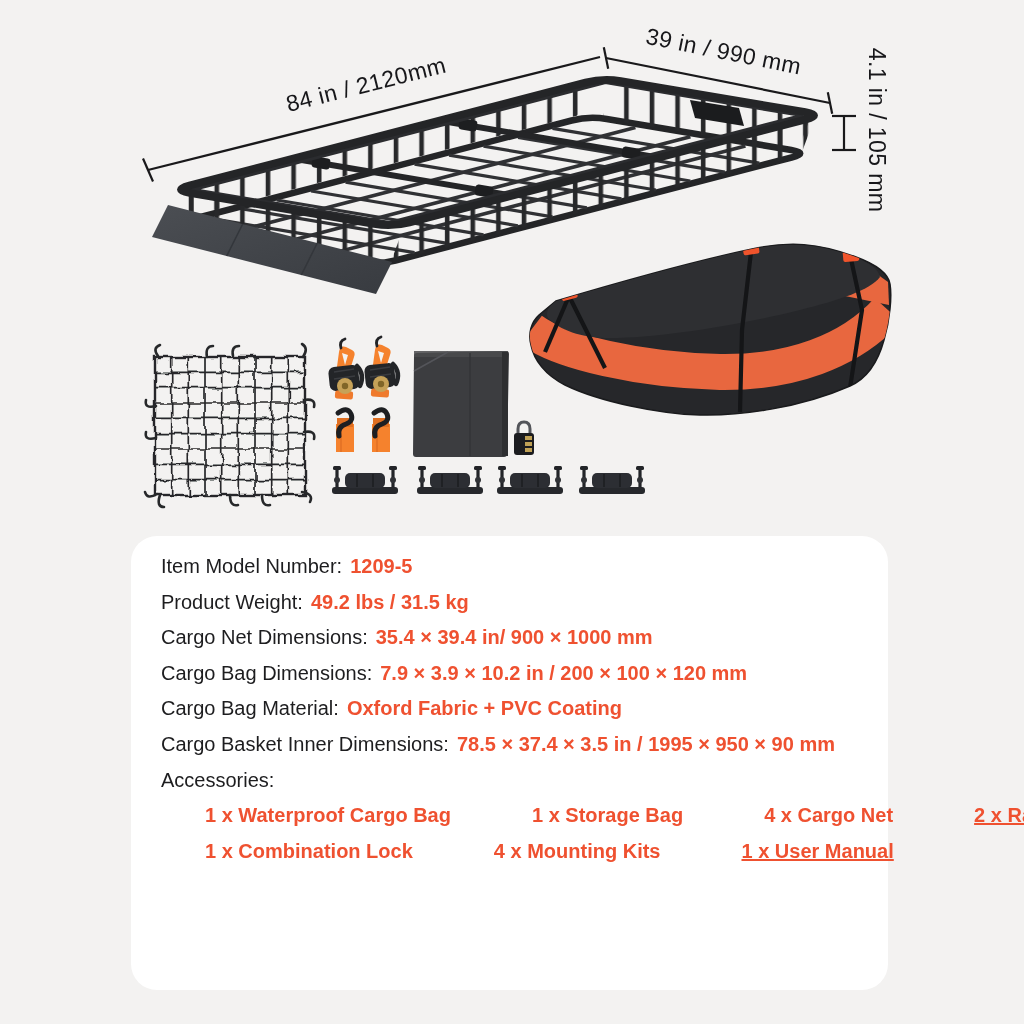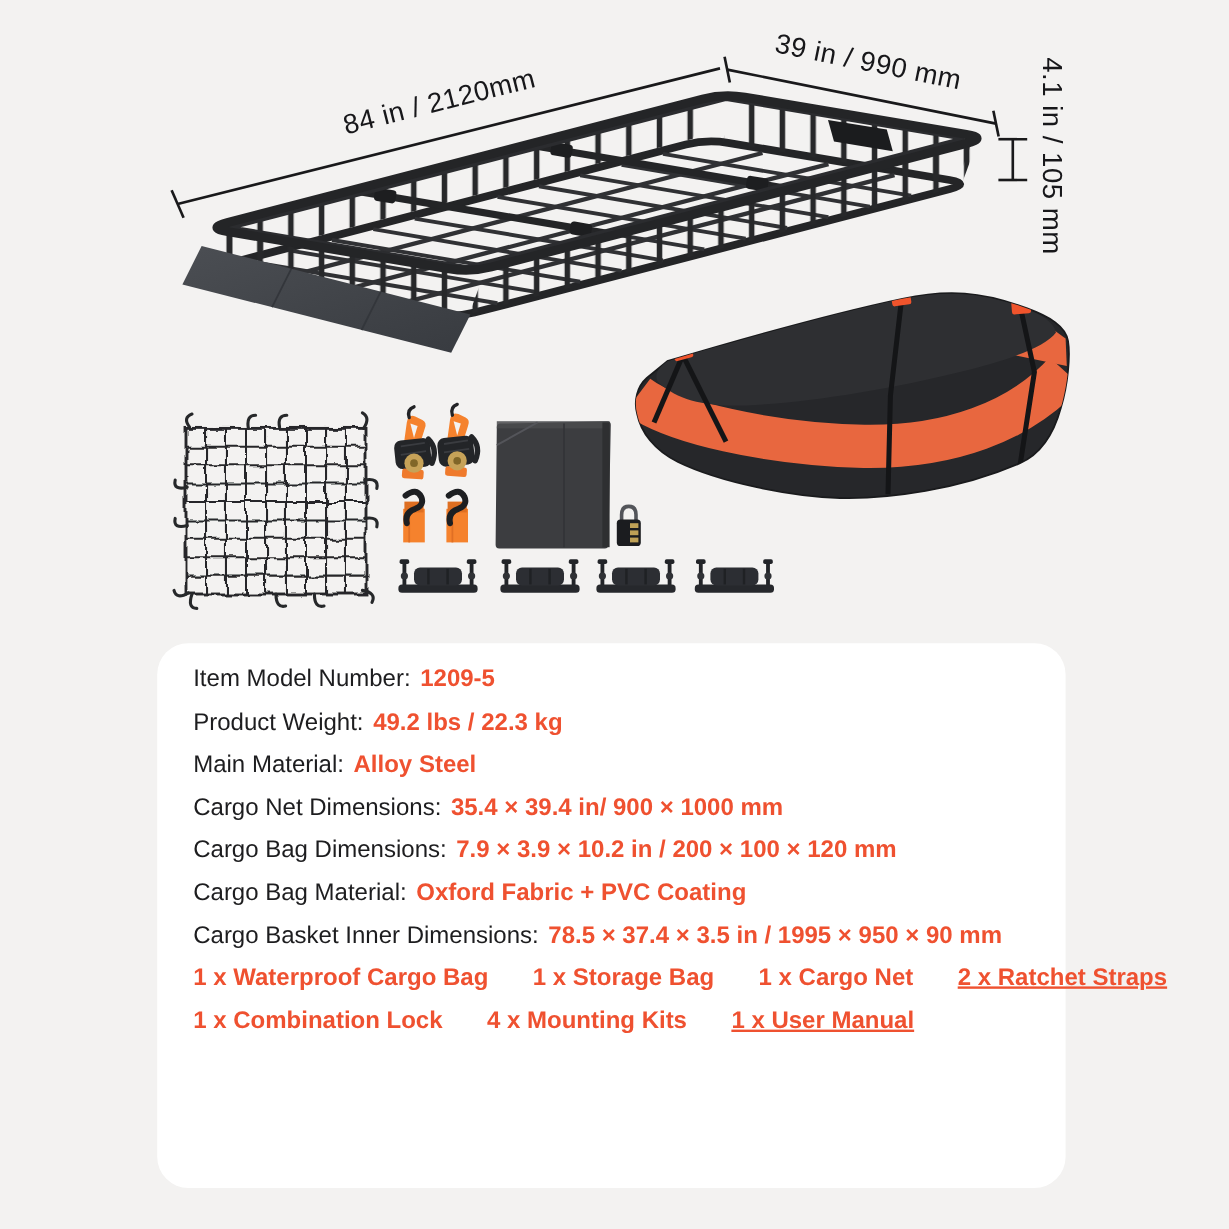--- a/index.html
+++ b/index.html
@@ -14,21 +14,21 @@
   .card{
     position:absolute;left:131px;top:536px;width:757px;height:454px;
     background:#ffffff;border-radius:26px;box-sizing:border-box;
     padding:13px 30px;
   }
   .spec-row{
     font-size:20px;line-height:35.6px;color:#1d1d1f;white-space:nowrap;
   }
   .spec-row .lbl{font-weight:400;margin-right:8px;}
   .spec-row .val{font-weight:700;color:#ef5130;}
-  .spec-row.acc .val{margin-right:37px;}
+  .spec-row.acc .val{margin-right:37px;margin-left:44px;}
   .spec-row.acc .val:last-child{margin-right:0;text-decoration:underline;}
   
   .dim{
     font-family:"Liberation Sans",sans-serif;
     font-size:23px;font-weight:500;fill:#17171a;letter-spacing:.4px;
   }
 </style>
 </head>
 <body>
 
@@ -280,27 +280,27 @@
         </g>
         <rect x="-8" y="-5.5" width="16" height="11" rx="2" fill="#f0542c" transform="translate(569,294) rotate(-15)"></rect>
         <rect x="-8" y="-5.5" width="16" height="11" rx="2" fill="#f0542c" transform="translate(751,249) rotate(-8)"></rect>
         <rect x="-8" y="-5.5" width="16" height="11" rx="2" fill="#f0542c" transform="translate(851,256) rotate(-5)"></rect>
       </g>
     </g>
   </svg>
 
   <div class="card">
     <div class="spec-row"><span class="lbl">Item Model Number:</span><span class="val">1209-5</span></div>
-    <div class="spec-row"><span class="lbl">Product Weight:</span><span class="val">49.2 lbs / 22.3 kg</span></div>
-    <div class="spec-row"><span class="lbl">Main Material:</span><span class="val">Alloy Steel</span></div>
+    <div class="spec-row"><span class="lbl">Product Weight:</span><span class="val">49.2 lbs / 31.5 kg</span></div>
     <div class="spec-row"><span class="lbl">Cargo Net Dimensions:</span><span class="val">35.4 × 39.4 in/ 900 × 1000 mm</span></div>
     <div class="spec-row"><span class="lbl">Cargo Bag Dimensions:</span><span class="val">7.9 × 3.9 × 10.2 in / 200 × 100 × 120 mm</span></div>
     <div class="spec-row"><span class="lbl">Cargo Bag Material:</span><span class="val">Oxford Fabric + PVC Coating</span></div>
     <div class="spec-row"><span class="lbl">Cargo Basket Inner Dimensions:</span><span class="val">78.5 × 37.4 × 3.5 in / 1995 × 950 × 90 mm</span></div>
+    <div class="spec-row"><span class="lbl">Accessories:</span></div>
     <div class="spec-row acc">
-      <span class="val">1 x Waterproof Cargo Bag</span><span class="val">1 x Storage Bag</span><span class="val">1 x Cargo Net</span><span class="val">2 x Ratchet Straps</span>
+      <span class="val">1 x Waterproof Cargo Bag</span><span class="val">1 x Storage Bag</span><span class="val">4 x Cargo Net</span><span class="val">2 x Ratchet Straps</span>
     </div>
     <div class="spec-row acc">
       <span class="val">1 x Combination Lock</span><span class="val">4 x Mounting Kits</span><span class="val">1 x User Manual</span>
     </div>
   </div>
 
 </div>
 
 </body></html>

